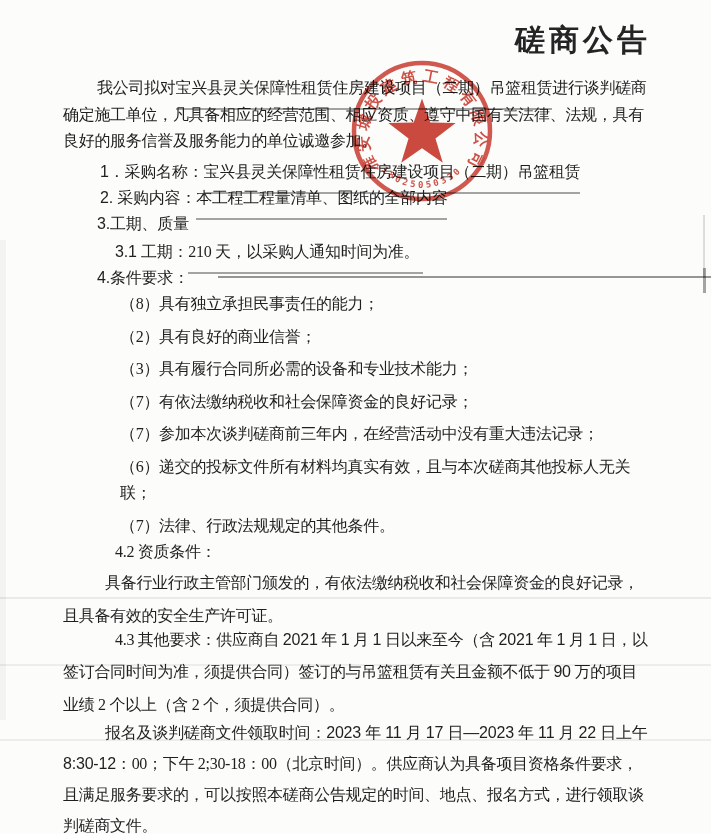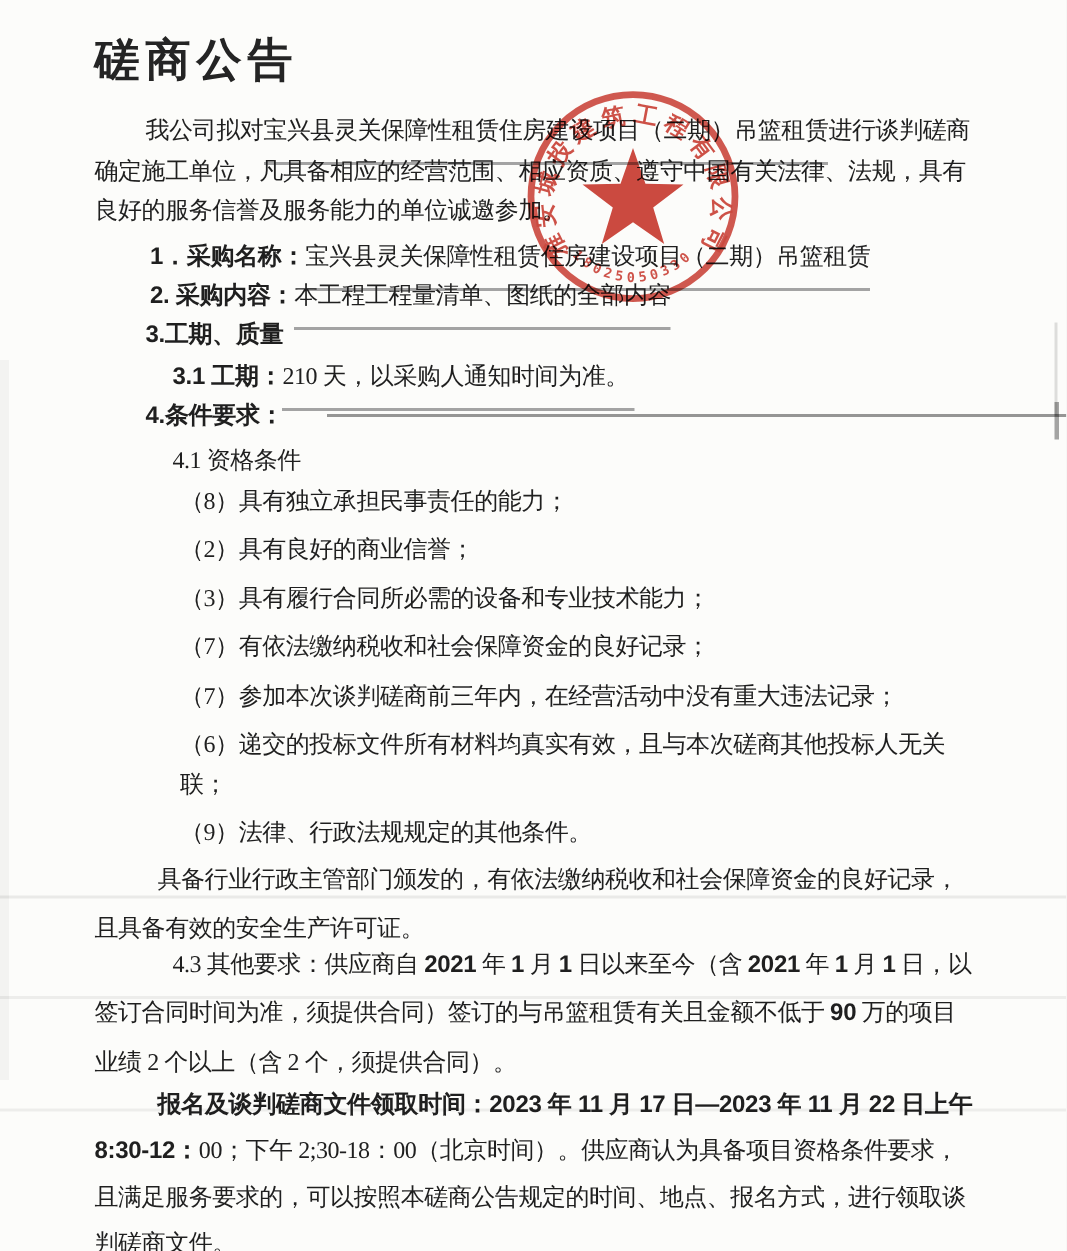--- a/index.html
+++ b/index.html
@@ -10,21 +10,21 @@
     background:#fcfcfa;
     box-sizing:border-box;
     padding:14px 60px 0 63px;
     font-family:"Liberation Serif","DejaVu Serif",serif;
     color:#1f1f1f;
     font-size:16px;
     letter-spacing:-0.3px;
     overflow:hidden;
   }
   .title{
-    text-align:left;
+    text-align:right;
     font-size:30px;
     font-weight:700;
     letter-spacing:4px;
     margin:6px 0 0 0;
     font-family:"Liberation Sans","DejaVu Sans",sans-serif;
     color:#242424;
   }
   p{margin:0;}
   .p-intro{margin-top:14px;line-height:26.5px;text-indent:34px;}
   .p-item{margin-left:37px;line-height:26px;}
@@ -35,21 +35,21 @@
   .p-sub{margin-left:52px;line-height:26.5px;}
   #s31{margin-top:2px;}
   #s32{margin-top:4px;}
   #s41{margin-top:4px;}
   #s42{margin-top:0px;}
   .p-q{margin:6px 0 0 57px;line-height:26.5px;}
   #q1{margin-top:0px;}
   #p42{margin-top:0px;line-height:33px;text-indent:42px;}
   #s43{margin-top:-8px;line-height:32.5px;text-indent:52px;}
   #plast{margin-top:-4px;line-height:31px;text-indent:42px;}
-  .b{font-weight:700;font-family:"Liberation Sans","DejaVu Sans",sans-serif;letter-spacing:-0.2px;}
+  .b{font-weight:400;font-family:"Liberation Sans","DejaVu Sans",sans-serif;letter-spacing:-0.2px;}
   .u{border-bottom:2px solid #a3a3a3;padding-bottom:12px;white-space:pre-wrap;}
   
   .seal{
     position:absolute;left:347px;top:55px;
     mix-blend-mode:multiply;opacity:.9;
     pointer-events:none;
   }
   .seal .ring-text{font-size:15.5px;letter-spacing:4.5px;font-weight:700;
     font-family:"Liberation Serif","DejaVu Serif",serif;fill-opacity:.96;}
   .seal .num-text{font-size:9px;letter-spacing:2.8px;font-weight:700;
@@ -73,30 +73,30 @@
 
   <p class="p-intro"><span>我公司拟对</span><span class="u">宝兴县灵关保障性租赁住房建设项目（二期）吊篮租赁</span><span>进行谈判磋商确定施工单位，凡具备相应的经营范围、相应资质、遵守中国有关法律、法规，具有良好的服务信誉及服务能力的单位诚邀参加。</span></p>
 
   <p class="p-item" id="item1"><span class="b">1．采购名称：</span><span class="u">宝兴县灵关保障性租赁住房建设项目（二期）吊篮租赁</span></p>
   <p class="p-item" id="item2"><span class="b">2. 采购内容：</span><span class="u">本工程工程量清单、图纸的全部内容</span></p>
 
   <p class="p-sec" id="sec3"><span class="b">3.工期、质量</span></p>
   <p class="p-sub" id="s31"><span class="b">3.1 工期：</span><span class="u">210 天，以采购人通知时间为准。&nbsp;</span></p>
 
   <p class="p-sec" id="sec4"><span class="b">4.条件要求：</span></p>
-  <p class="p-sub" id="s41"><span>4.1 资格条件</span></p>
 
   <p class="p-q" id="q1"><span>（8）具有独立承担民事责任的能力；</span></p>
   <p class="p-q" id="q2"><span>（2）具有良好的商业信誉；</span></p>
   <p class="p-q" id="q3"><span>（3）具有履行合同所必需的设备和专业技术能力；</span></p>
   <p class="p-q" id="q4"><span>（7）有依法缴纳税收和社会保障资金的良好记录；</span></p>
   <p class="p-q" id="q5"><span>（7）参加本次谈判磋商前三年内，在经营活动中没有重大违法记录；</span></p>
   <p class="p-q" id="q6"><span>（6）递交的投标文件所有材料均真实有效，且与本次磋商其他投标人无关联；</span></p>
-  <p class="p-q" id="q7"><span>（9）法律、行政法规规定的其他条件。</span></p>
+  <p class="p-q" id="q7"><span>（7）法律、行政法规规定的其他条件。</span></p>
 
+  <p class="p-sub" id="s42"><span>4.2 资质条件：</span></p>
   <p id="p42"><span>具备行业行政主管部门颁发的，有依法缴纳税收和社会保障资金的良好记录，且具备有效的安全生产许可证。</span></p>
 
   <p id="s43"><span>4.3 其他要求：供应商自 </span><span class="b">2021</span><span> 年 </span><span class="b">1</span><span> 月 </span><span class="b">1</span><span> 日以来至今（含 </span><span class="b">2021</span><span> 年 </span><span class="b">1</span><span> 月 </span><span class="b">1</span><span> 日，以签订合同时间为准，须提供合同）签订的与吊篮租赁有关且金额不低于 </span><span class="b">90</span><span> 万的项目业绩 2 个以上（含 2 个，须提供合同）。</span></p>
 
   <p id="plast"><span class="b">报名及谈判磋商文件领取时间：</span><span class="b">2023 年 11 月 17 日—2023 年 11 月 22 日上午 8:30-12：</span><span>00；下午 2;30-18：00（北京时间）。供应商认为具备项目资格条件要求，且满足服务要求的，可以按照本磋商公告规定的时间、地点、报名方式，进行领取谈判磋商文件。</span></p>
 
   <svg class="seal" width="150" height="150" viewBox="0 0 150 150" aria-hidden="true">
     <defs>
       <path id="ringPath" d="M31,112 A54,54 0 1 1 119,112" fill="none"></path>
       <path id="numPath" d="M35,116 A56,56 0 0 0 115,116" fill="none"></path>

